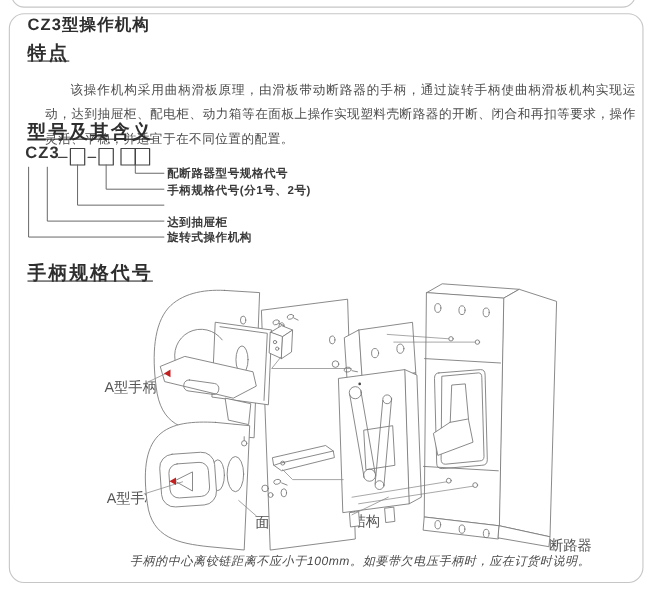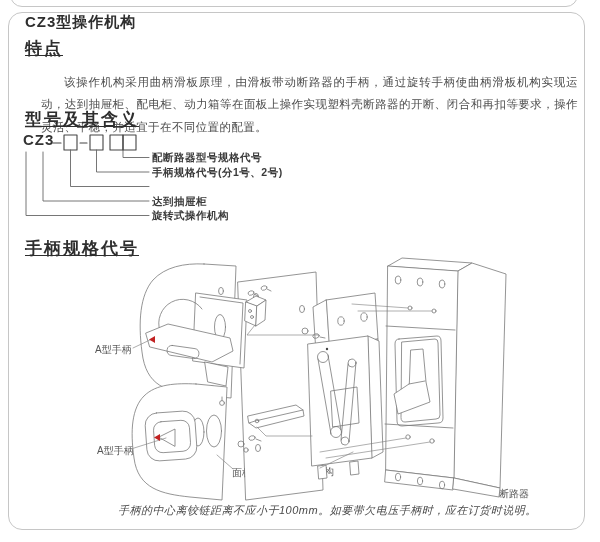--- a/index.html
+++ b/index.html
@@ -11,21 +11,21 @@
   .abs{position:absolute;white-space:nowrap;}
   .title{left:25px;top:13px;font-size:15px;font-weight:bold;color:#2e2e2e;letter-spacing:1px;}
   .h2{font-size:17px;font-weight:bold;color:#2e2e2e;letter-spacing:2px;text-decoration:underline;}
   .feat-h{left:25px;top:37px;}
   .model-h{left:25px;top:108px;}
   .install-h{left:25px;top:237px;}
   .body-text{position:absolute;left:25px;top:55px;width:537px;font-size:11.5px;line-height:1.95;
     color:#4d4d4d;text-indent:2em;text-align:justify;letter-spacing:0.4px;margin:16px;white-space:normal;}
   .model-prefix{left:23px;top:131px;font-size:15px;font-weight:bold;color:#333;letter-spacing:1px;}
   .mlabel{position:absolute;left:152px;font-size:10.5px;font-weight:bold;color:#3a3a3a;letter-spacing:0.5px;white-space:nowrap;}
-  .dlabel{position:absolute;font-size:10px;color:#555;white-space:nowrap;}
+  .dlabel{position:absolute;font-size:13px;color:#555;white-space:nowrap;}
   .dlabel.small{font-size:9px;}
   .note{left:118px;top:503px;font-size:11px;color:#4a4a4a;letter-spacing:0.5px;font-style:italic;}
   svg{position:absolute;left:0;top:0;}
   svg *{vector-effect:non-scaling-stroke;}
 </style>
 </head>
 <body>
 
 <div class="page">
 

